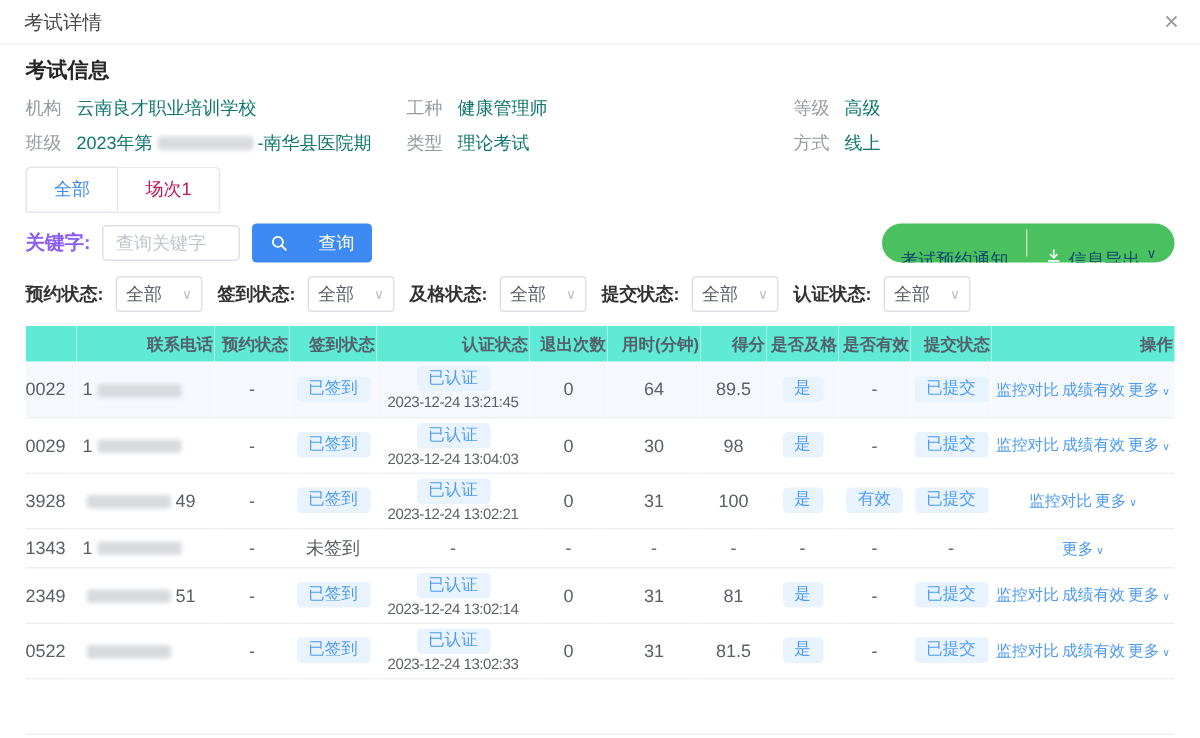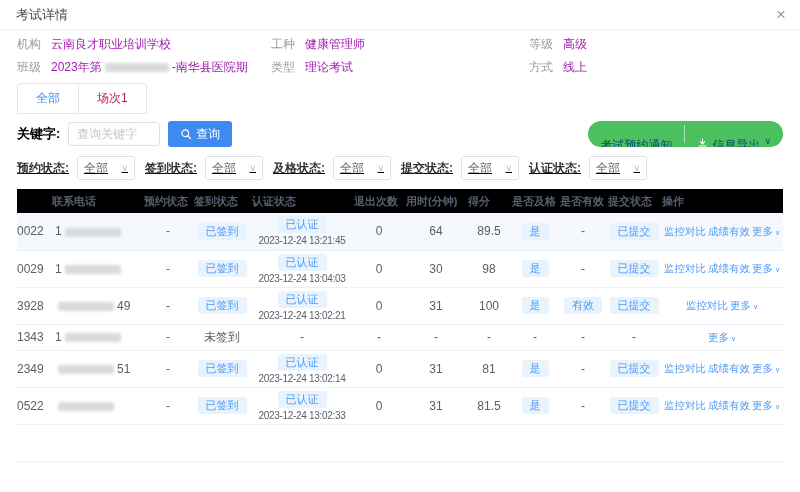--- a/index.html
+++ b/index.html
@@ -6,58 +6,58 @@
   html,body { width:800px; height:492px; overflow:hidden; background:#fff;
     font-family:"Liberation Sans","DejaVu Sans",sans-serif; }
   .dlg-header { height:30px; display:flex; align-items:center; justify-content:space-between;
     padding:0 14px 0 16px; border-bottom:1px solid #F0F0F0; }
   .dlg-title { font-size:13px; color:#4a4a4a; }
   .close { font-size:17px; color:#9b9b9b; cursor:pointer; line-height:1; }
   .dlg-body { padding:6px 17px 0; }
   .sec-title { font-size:14px; color:#262626; margin:2px 0 8px; font-weight:bold; }
   .info-row { display:flex; margin-bottom:6px; font-size:12px; line-height:17px; }
   .c1 { width:254px; } .c2 { width:258px; } .c3 { flex:1; }
-  .lbl { color:#969BA3; margin-right:10px; } .val { color:#a21caf; }
+  .lbl { color:#969BA3; margin-right:10px; } .val { color:#0f766e; }
   .mask { display:inline-block; height:9px; border-radius:2px; background:#D8DADD;
     filter:blur(1.5px); vertical-align:middle; margin:0 3px; }
   .w64{width:64px;} .w56{width:56px;}
   .detail-tab { margin-top:2px; border-bottom:1px solid #E9ECF0; }
   .dt-label { display:inline-block; font-size:13px; color:#3D8AF2; padding-bottom:5px;
     border-bottom:2px solid #3D8AF2; margin-bottom:-1px; cursor:pointer; }
   .tabs { display:flex; margin-top:7px; }
   .tab { padding:6px 18px; font-size:12px; color:#be185d; border:1px solid #E3E6EB;
     background:#fff; cursor:pointer; }
   .tab:first-child { border-radius:4px 0 0 0; }
   .tab + .tab { border-left:none; border-radius:0 4px 0 0; }
   .tab.active { color:#3D8AF2; }
   .toolbar { display:flex; align-items:center; margin-top:7px; height:26px; }
-  .kw-label { font-size:13px; color:#000000; font-weight:bold; margin-right:8px; }
+  .kw-label { font-size:13px; color:#8b5cf6; font-weight:bold; margin-right:8px; }
   .kw-input { width:92px; height:20px; border:1px solid #DCDFE6; border-radius:3px;
     padding:11px 8px; font-size:12px; color:#333; outline:none; }
   .kw-input::placeholder { color:#C0C4CC; }
   .btn-primary { margin-left:8px; height:26px; padding:0 12px; background:#3D8AF2; color:#fff;
-    border:none; border-radius:3px; font-size:12px; display:flex; align-items:center; gap:4px; cursor:pointer; }
+    border:none; border-radius:3px; font-size:12px; display:flex; align-items:center; gap:20px; cursor:pointer; }
   .spacer { flex:1; }
   .green-group { display:flex; align-items:stretch; height:26px; border-radius:13px;
     overflow:hidden; background:#4AC15E; }
   .g-btn { background:transparent; border:none; color:#0c4a6e; font-size:12px; padding:16px 12px;
     display:flex; gap:4px; cursor:pointer; }
   .g-div { width:1px; background:rgba(255,255,255,.55); margin:4px 0; }
   .chev { font-size:9px; line-height:1; }
-  .filter-bar { display:flex; margin-top:9px; gap:10px;text-decoration:underline; }
+  .filter-bar { display:flex; margin-top:9px; gap:10px; }
   .filter-item { display:flex; align-items:center; }
   .f-lbl { font-size:12px; color:#333; font-weight:bold; margin-right:8px; }
   .select { width:58px; height:24px; border:1px solid #DCDFE6; border-radius:3px; background:#fff;
     display:flex; align-items:center; justify-content:space-between; padding:0 6px;
     font-size:12px; color:#5A5E66; cursor:pointer; }
   .select .chev { color:#B8BCC4; }
   table { margin-top:9px; border-collapse:collapse; table-layout:fixed; width:766px;
     font-size:12px; color:#5A5E66; }
-  thead th { background:#000000; color:#55606D; font-weight:bold; font-size:11px; height:24px;
-    text-align:left; padding:0 1px; white-space:nowrap; overflow:hidden; }
+  thead th { background:#5eead4; color:#55606D; font-weight:bold; font-size:11px; height:24px;
+    text-align:right; padding:0 1px; white-space:nowrap; overflow:hidden; }
   td { text-align:center; border-bottom:1px solid #EDF0F4; padding:2px; overflow:hidden; }
   tr.row-tall td { height:37px; } tr.row-short td { height:26px; }
   tr.hl td { background:#F5F9FE; }
   .td-id { text-align:left; padding-left:0; }
   .td-phone { text-align:left; padding-left:4px; white-space:nowrap; }
   .badge { display:inline-block; background:#E9F3FE; color:#4D9BF5; border-radius:3px;
     padding:2px 8px; font-size:11px; line-height:13px; }
   .auth-time { font-size:10px; letter-spacing:-0.3px; color:#5A5E66; margin-top:2px; white-space:nowrap; }
   .plain { color:#5A5E66; font-size:12px; }
   .td-ops { white-space:nowrap; padding:2px 0; }
@@ -67,20 +67,21 @@
 </head>
 <body>
 
 <div>
   <div class="dlg-header">
     <span class="dlg-title">考试详情</span>
     <span class="close">×</span>
   </div>
 
   <div class="dlg-body">
+    <div class="sec-title">考试信息</div>
 
     <div class="info-row">
       <div class="c1">
         <span class="lbl">机构</span><span class="val">云南良才职业培训学校</span>
       </div>
       <div class="c2">
         <span class="lbl">工种</span><span class="val">健康管理师</span>
       </div>
       <div class="c3">
         <span class="lbl">等级</span><span class="val">高级</span>

